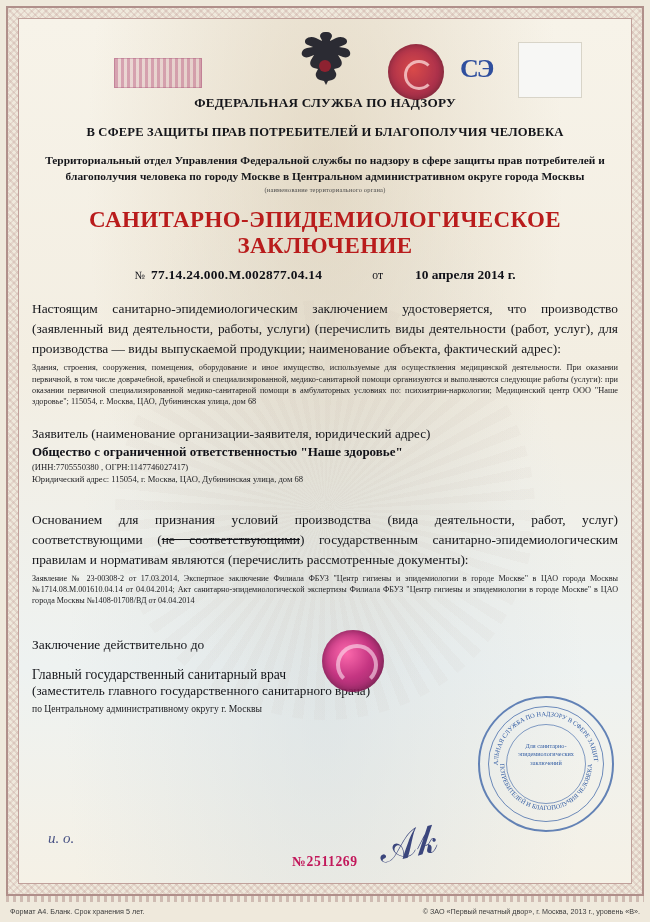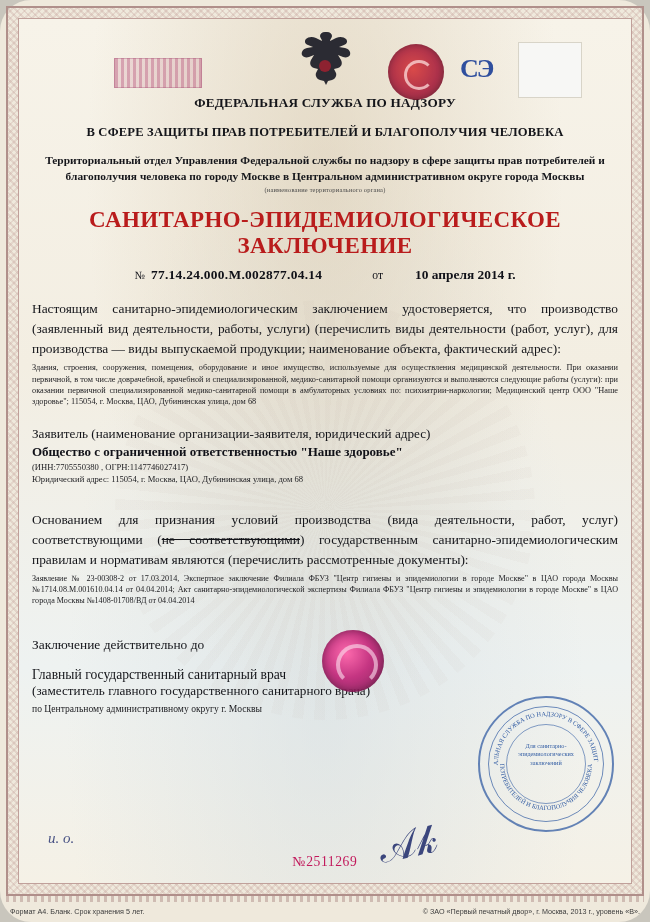--- a/index.html
+++ b/index.html
@@ -7,21 +7,20 @@
     width:650px;height:922px;
     background:#c9c6bd;
     font-family:"Liberation Serif", serif;
     overflow:hidden;
   }
   .page{
     position:relative;
     width:650px;height:922px;
     background:#efe9dc;
     box-sizing:border-box;
-    border-radius:31px;
   }
   
   .border-outer{
     position:absolute;left:6px;top:6px;right:6px;bottom:26px;
     border:2px solid #b08f8a;
     background:
       repeating-linear-gradient(45deg, rgba(190,150,145,.25) 0 2px, rgba(255,255,255,0) 2px 5px),
       repeating-linear-gradient(-45deg, rgba(190,150,145,.22) 0 2px, rgba(255,255,255,0) 2px 5px);
   }
   .border-inner{
@@ -158,21 +157,21 @@
     position:absolute;left:22px;top:806px;color:#1d2a6b;font-size:15px;opacity:.8;
     font-style:italic;
   }
   
   .concl{margin-top:30px;font-size:13.4px;padding:0 6px;color:#14151a;}
   .doctor{margin-top:14px;font-size:13.6px;padding:0 6px;color:#14151a;}
   .doctor2{font-size:13.2px;padding:0 6px;color:#14151a;}
   .okrug{font-size:9.6px;padding:0 6px;margin-top:4px;color:#1b1b1f;}
   .serial{
     position:absolute;left:0;right:0;bottom:6px;text-align:center;
-    color:#c2185b;font-size:13.6px;font-weight:normal;letter-spacing:.6px;
+    color:#c2185b;font-size:13.6px;font-weight:bold;letter-spacing:.6px;
   }
   .footline{
     position:absolute;left:10px;right:10px;bottom:6px;
     display:flex;justify-content:space-between;align-items:center;
     font-size:7.2px;color:#3c3c3c;font-family:"Liberation Sans", sans-serif;
   }
   .guilloche-bottom{
     position:absolute;left:6px;right:6px;bottom:20px;height:6px;
     background:repeating-linear-gradient(90deg, rgba(176,143,138,.5) 0 3px, rgba(255,255,255,0) 3px 7px);
   }

